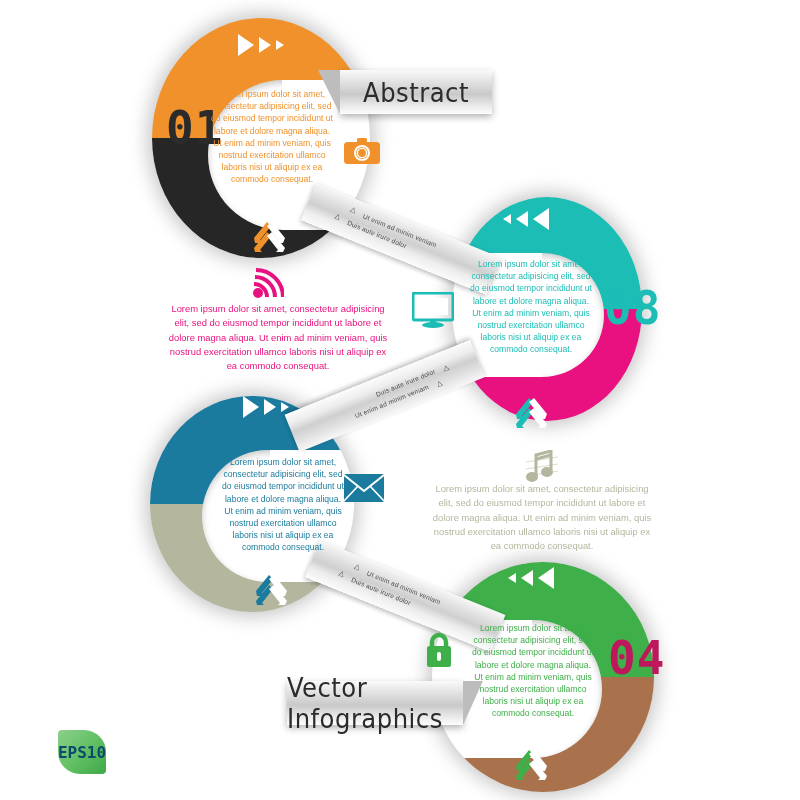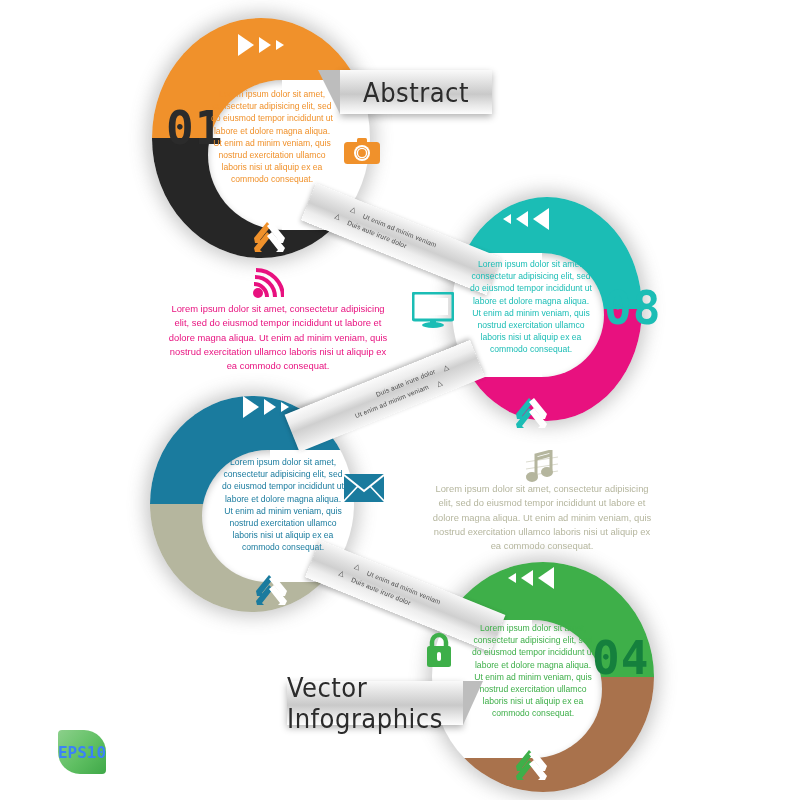--- a/index.html
+++ b/index.html
@@ -63,21 +63,21 @@
     font-size:27px;color:#2b2b2b;letter-spacing:.5px;}
   .banner .fold{position:absolute;}
 
   
   .eps{position:absolute;left:58px;top:730px;width:48px;height:44px;z-index:9;}
   .eps .leaf{position:absolute;left:0;top:0;width:100%;height:100%;
     background:linear-gradient(135deg,#8cd08b 0%,#5fbf62 55%,#3fa848 100%);
     border-radius:4px 22px 4px 22px;}
   .eps .lbl{position:absolute;left:0;top:0;width:100%;height:100%;
     display:flex;align-items:center;justify-content:center;
-    font-family:"DejaVu Sans Mono", monospace;font-weight:700;font-size:16px;color:#3b82f6;}
+    font-family:"DejaVu Sans Mono", monospace;font-weight:700;font-size:16px;color:#0c4a6e;}
 
   .icon{position:absolute;z-index:6;}
   .sh{position:absolute;border-radius:50%;z-index:1;}
 </style>
 </head>
 <body>
 
 <div id="stage">
 
   <div class="ribbon" style="left:316px;top:183px;width:200px;height:40px;transform:rotate(22deg);transform-origin:0 0;">
@@ -220,21 +220,21 @@
   </div>
   <div class="out-copy" style="left: 432px; top: 482px; width: 220px; color: rgb(181, 182, 158);" id="o3">Lorem ipsum dolor sit amet, consectetur adipisicing elit, sed do eiusmod tempor incididunt ut labore et dolore magna aliqua. Ut enim ad minim veniam, quis nostrud exercitation ullamco laboris nisi ut aliquip ex ea commodo consequat.</div>
 
   <div class="sh" style="left:432px;top:562px;width:222px;height:230px;box-shadow:0 0 18px 5px rgba(90,90,90,0.33);"></div>
   <div class="ring" style="left:432px;top:562px;width:222px;height:230px;">
     <div class="half top-half" id="r4t" style="background: rgb(62, 175, 73);"></div>
     <div class="half bot-half" id="r4b" style="background: rgb(169, 114, 76);"></div>
     <div class="hole" style="left:32px;top:58px;width:138px;height:138px;box-shadow:inset 0 3px 7px rgba(0,0,0,0.22);"></div>
     <div class="mouth" style="left:-10px;top:58px;width:110px;height:138px;"></div>
   </div>
-  <div class="num" style="left: 592px; top: 635px; color: #15803d;" id="n4">04</div>
+  <div class="num" style="left: 608px; top: 635px; color: #be185d;" id="n4">04</div>
   <div class="tri-row rev" style="left:508px;top:567px;">
     <span class="tri" style="border-top:11px solid transparent;border-bottom:11px solid transparent;border-right:16px solid #fff;"></span>
     <span class="tri" style="border-top:8px solid transparent;border-bottom:8px solid transparent;border-right:12px solid #fff;"></span>
     <span class="tri" style="border-top:5px solid transparent;border-bottom:5px solid transparent;border-right:8px solid #fff;"></span>
   </div>
   <div class="chev" style="left:512px;top:740px;">
     <svg width="46" height="40" viewBox="0 0 46 40">
       <path d="M4 26 L17 10 L21 14 L10 28 L12 31 L5 31 Z" fill="#3EAF49"></path>
       <path d="M4 36 L17 20 L21 24 L10 38 L12 40 L5 40 Z" fill="#3EAF49"></path>
       <path d="M22 10 L35 26 L33 31 L26 31 L28 28 L17 14 Z" fill="#fff"></path>

